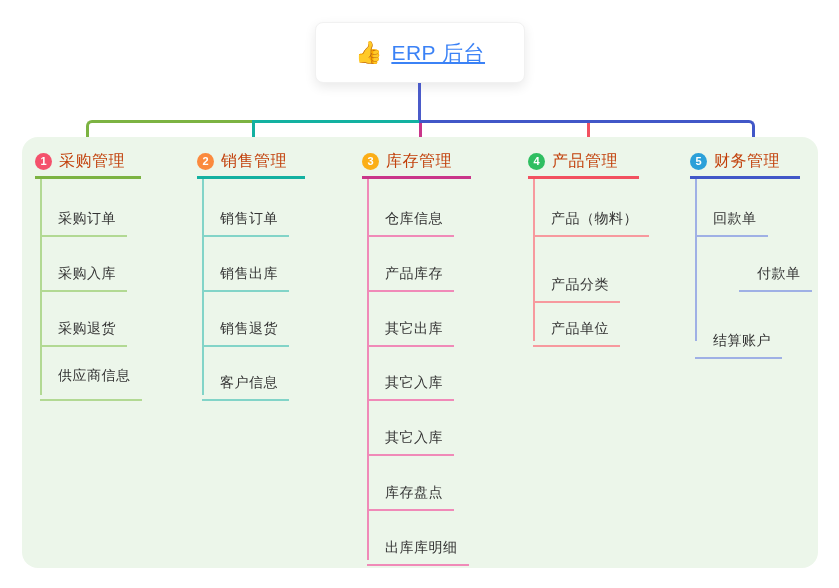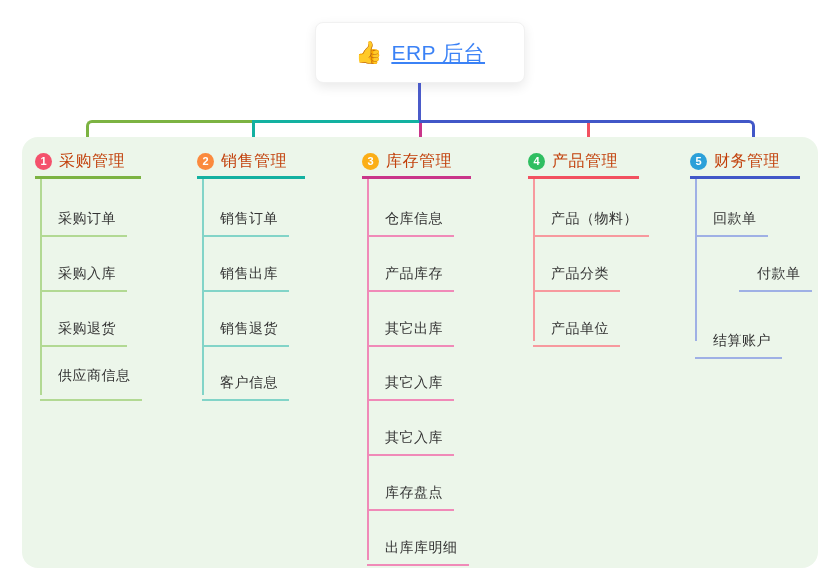--- a/index.html
+++ b/index.html
@@ -146,21 +146,21 @@
 
   <div class="branch" style="left:528px;">
     <div class="branch-header" style="width: 111px; border-bottom-color: rgb(242, 81, 96);">
       <span class="badge" style="background: rgb(47, 190, 97);">4</span>
       <span class="branch-label">产品管理</span>
     </div>
     <div class="vline" style="height: 162px; background: rgb(247, 153, 158);"></div>
     <div class="sub" style="top: 46px; border-bottom-color: rgb(247, 153, 158);">
         <span class="sub-label">产品（物料）</span>
       </div>
-    <div class="sub" style="top: 101px; border-bottom-color: rgb(247, 153, 158);">
+    <div class="sub" style="top: 112px; border-bottom-color: rgb(247, 153, 158);">
         <span class="sub-label">产品分类</span>
       </div>
     <div class="sub" style="top: 156px; border-bottom-color: rgb(247, 153, 158);">
         <span class="sub-label">产品单位</span>
       </div>
   </div>
 
   <div class="branch" style="left:690px;">
     <div class="branch-header" style="width: 110px; border-bottom-color: rgb(65, 87, 200);">
       <span class="badge" style="background: rgb(43, 160, 217);">5</span>

